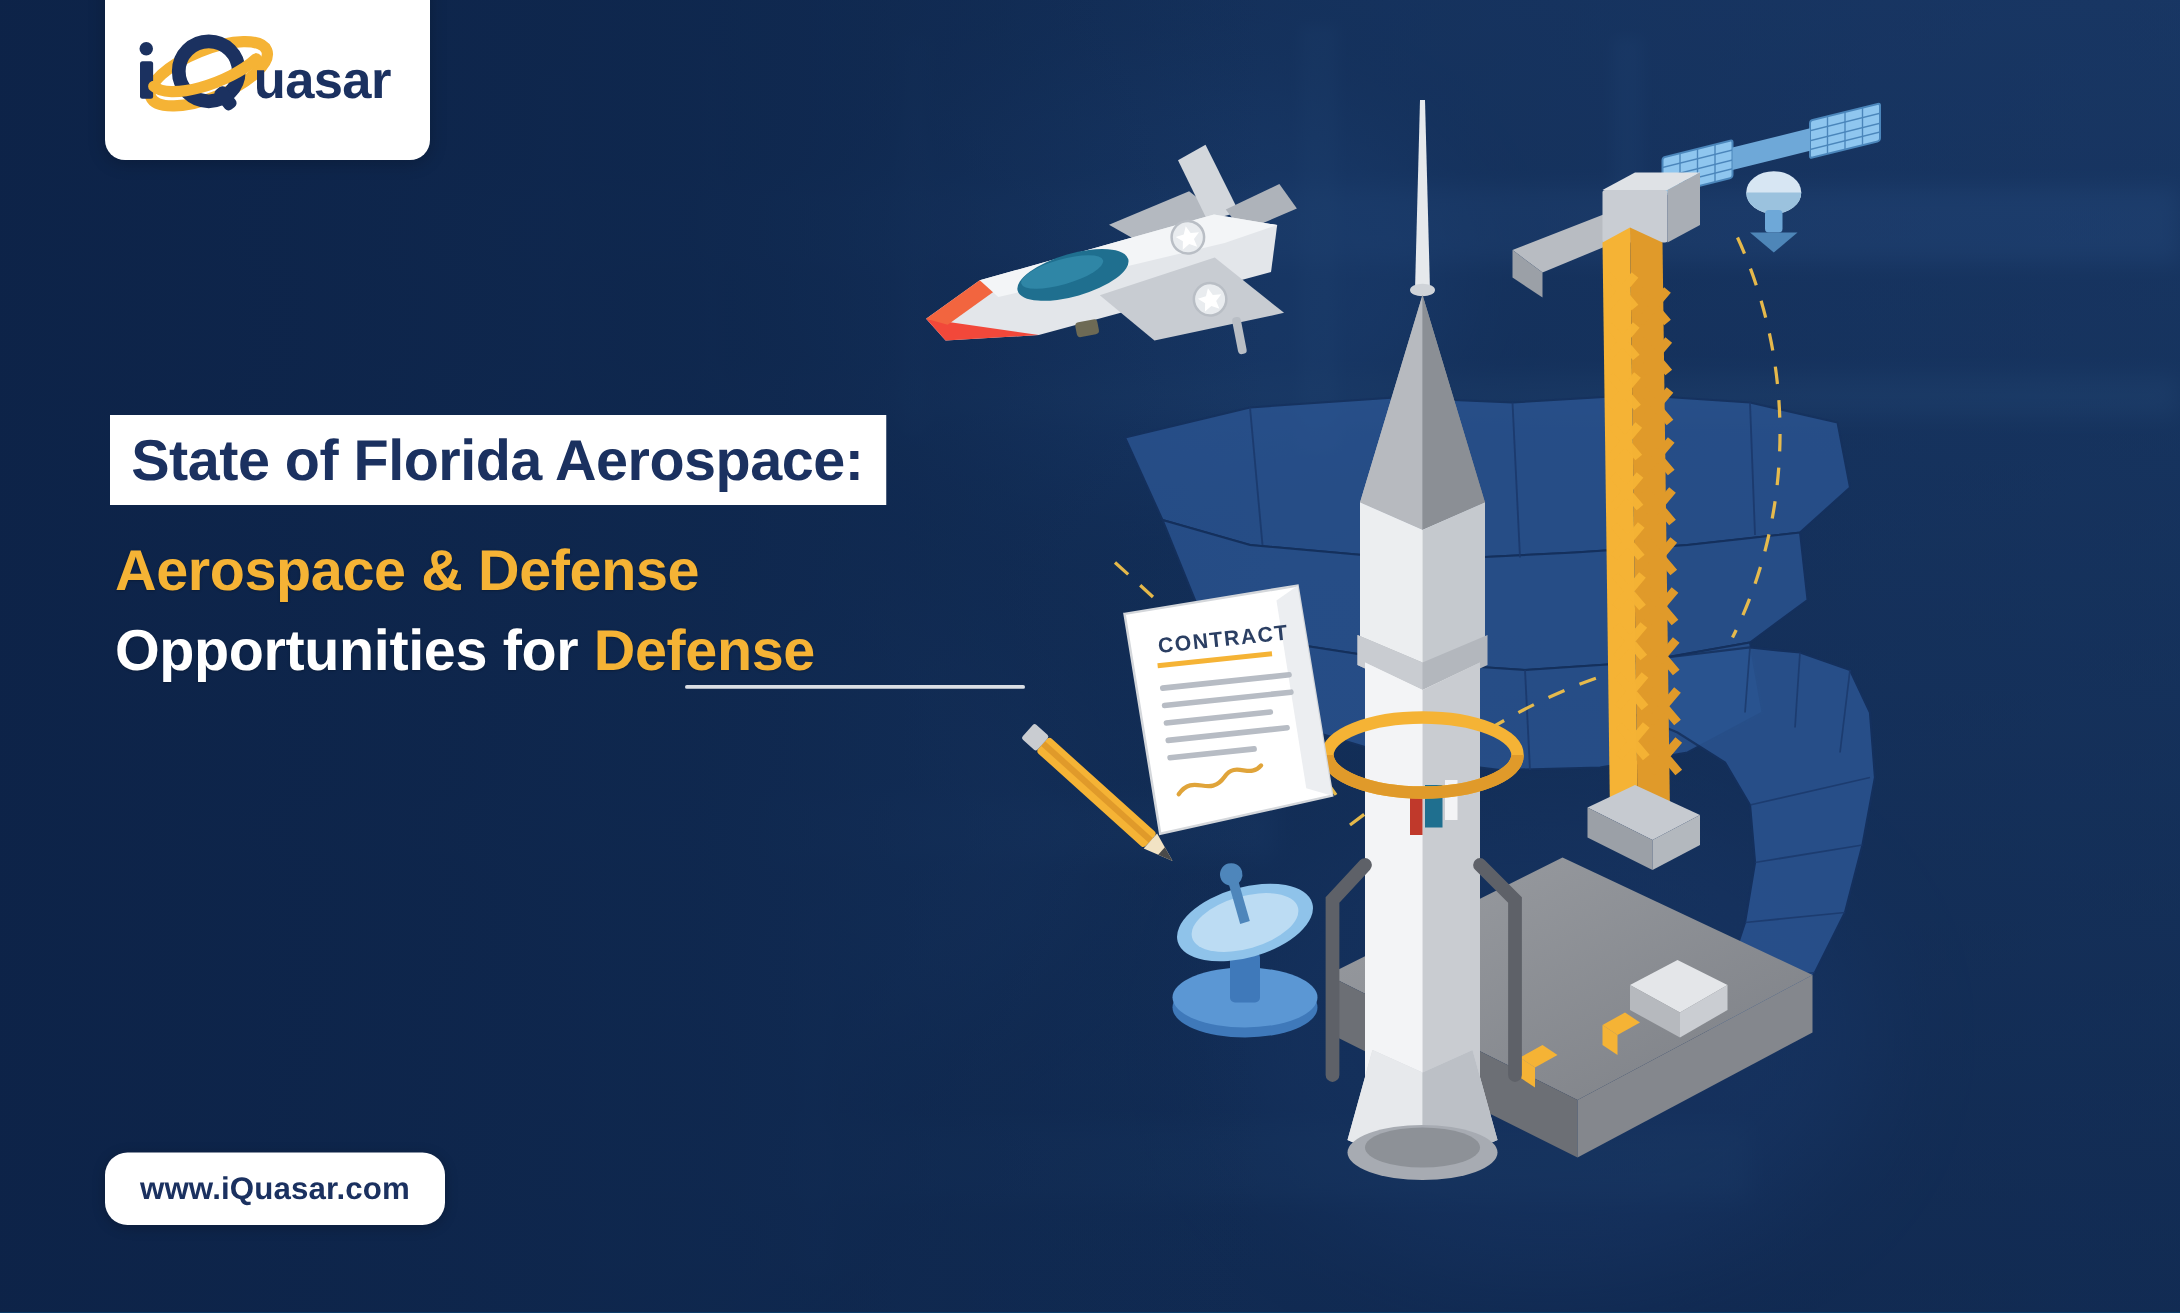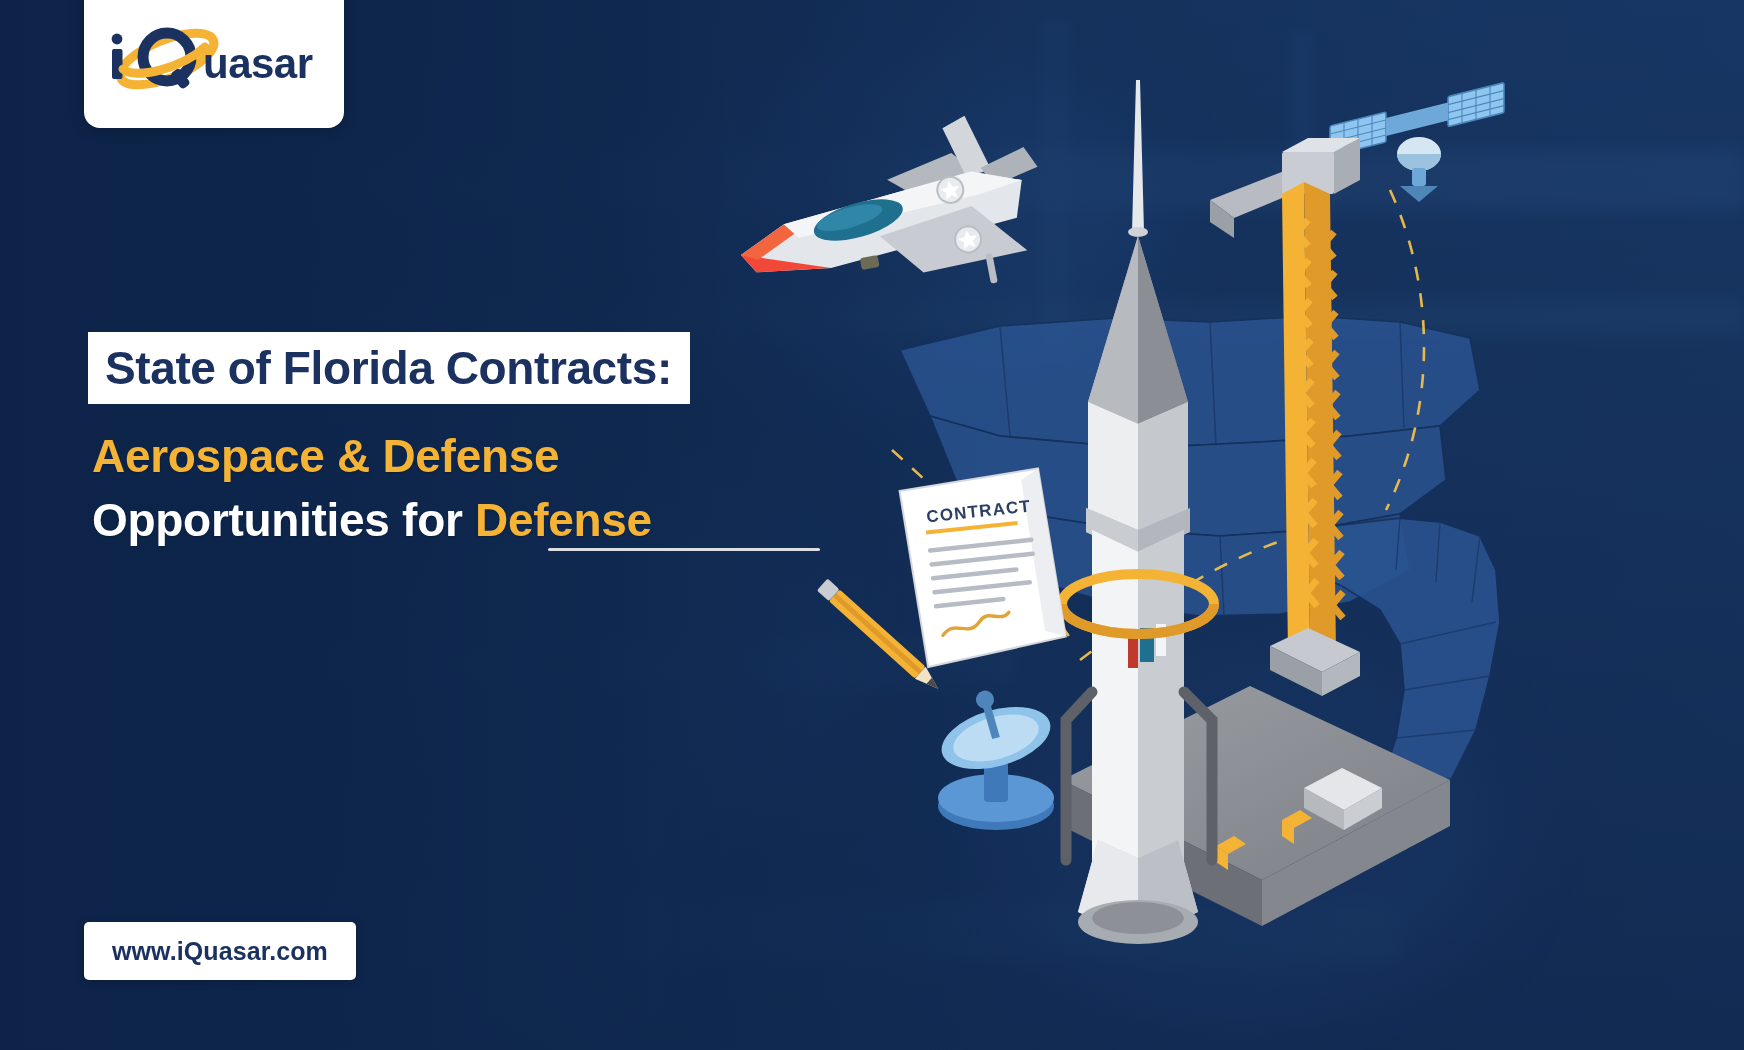--- a/index.html
+++ b/index.html
@@ -58,21 +58,21 @@
     margin-top:16px; padding-left:4px; line-height:1.05; color:#ffffff;
     text-shadow:0 1px 2px rgba(0,0,0,.25);
   }
   .hl-accent{ color:#f5b335; }
   .hl-rule{ position:absolute; left:460px; top:216px; width:272px; height:3px;
     background:rgba(255,255,255,.85); border-radius:2px; }
 
   
   .url-pill{
     position:absolute; left:84px; top:922px; height:58px; padding:16px 28px;
-    background:#ffffff; border-radius:5px; display:flex; align-items:center;
+    background:#ffffff; border-radius:18px; display:flex; align-items:center;
     box-shadow:0 2px 10px rgba(0,0,0,.22);
   }
   .url-pill span{ color:#1b3160; font-size:25px; font-weight:600; letter-spacing:.1px; }
 
   
   .illus{ position:absolute; left:830px; top:80px; width:914px; height:970px; }
   .illus svg{ width:100%; height:100%; overflow:visible; }
 </style>
 </head>
 <body>
@@ -151,21 +151,21 @@
 
         <path d="M22 50 A 50 19 -22 0 0 104 28" fill="none" stroke="#f5b335" stroke-width="9" stroke-linecap="round"></path>
 
         <text x="102" y="59" font-family="'Liberation Sans', sans-serif" font-size="42" font-weight="bold" fill="#1b3160" letter-spacing="-0.5">uasar</text>
       </svg>
 
     </div>
   </div>
 
   <div class="headline">
-    <h1 class="hl-line1">State of Florida Contracts:</h1>
+    <h1 class="hl-line1">State of Florida Aerospace:</h1>
     <h2 class="hl-line2">Aerospace &amp; Defense</h2>
     <h2 class="hl-line3"><span>Opportunities for </span><span class="hl-accent">Defense</span></h2>
     <div class="hl-rule"></div>
   </div>
 
   <div class="url-pill">
     <span>www.iQuasar.com</span>
   </div>
 
   <div class="illus">

